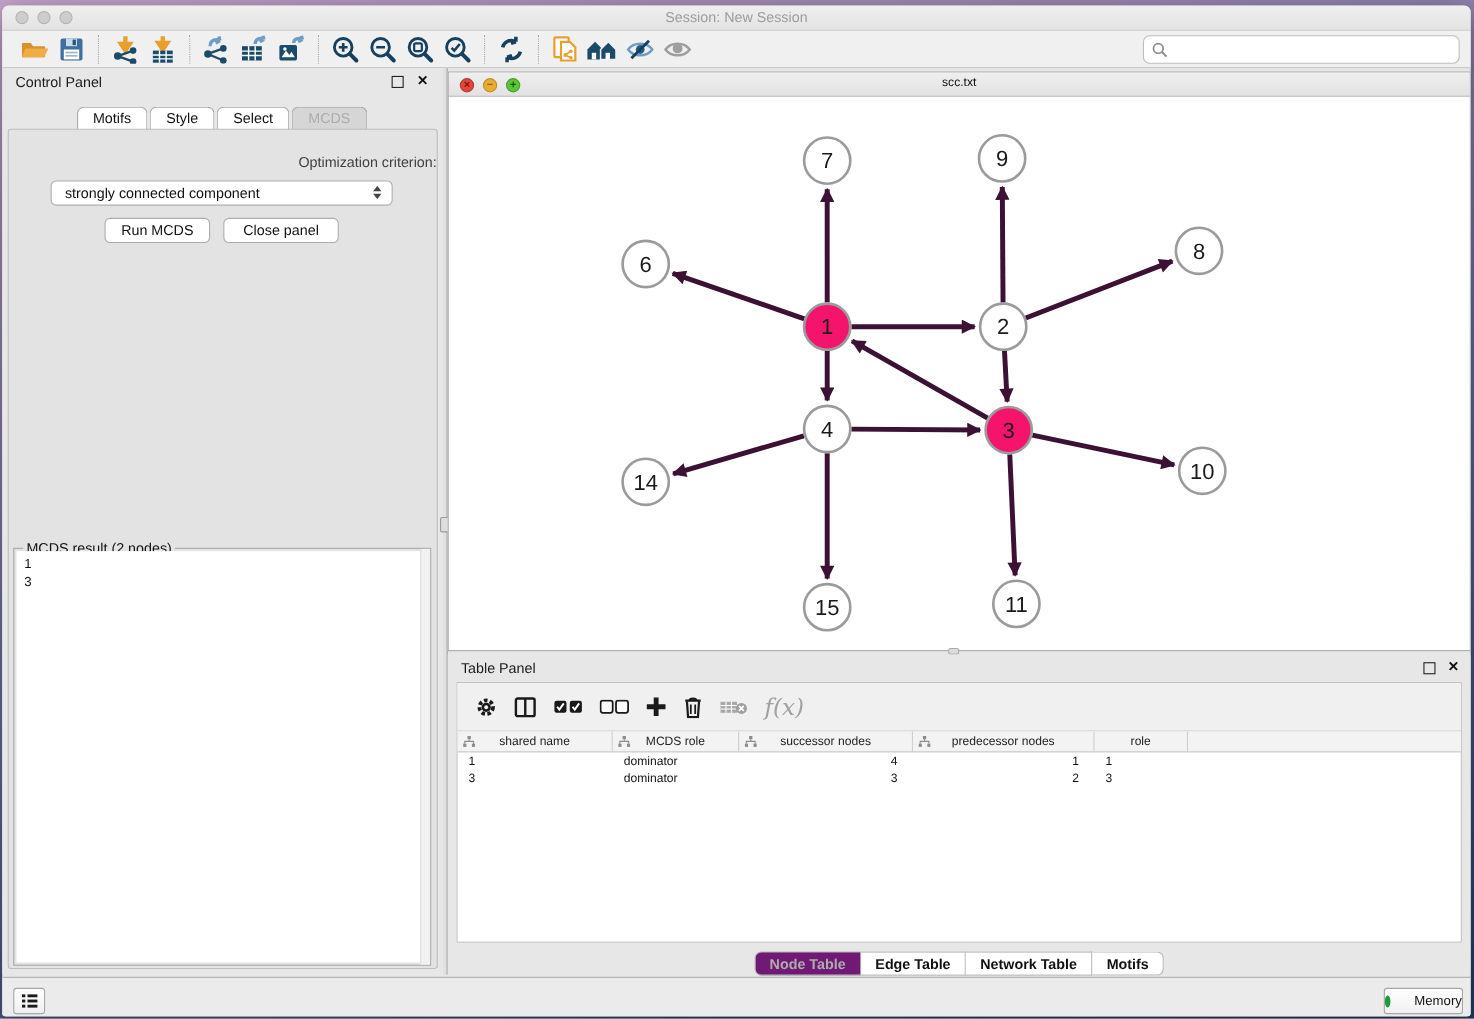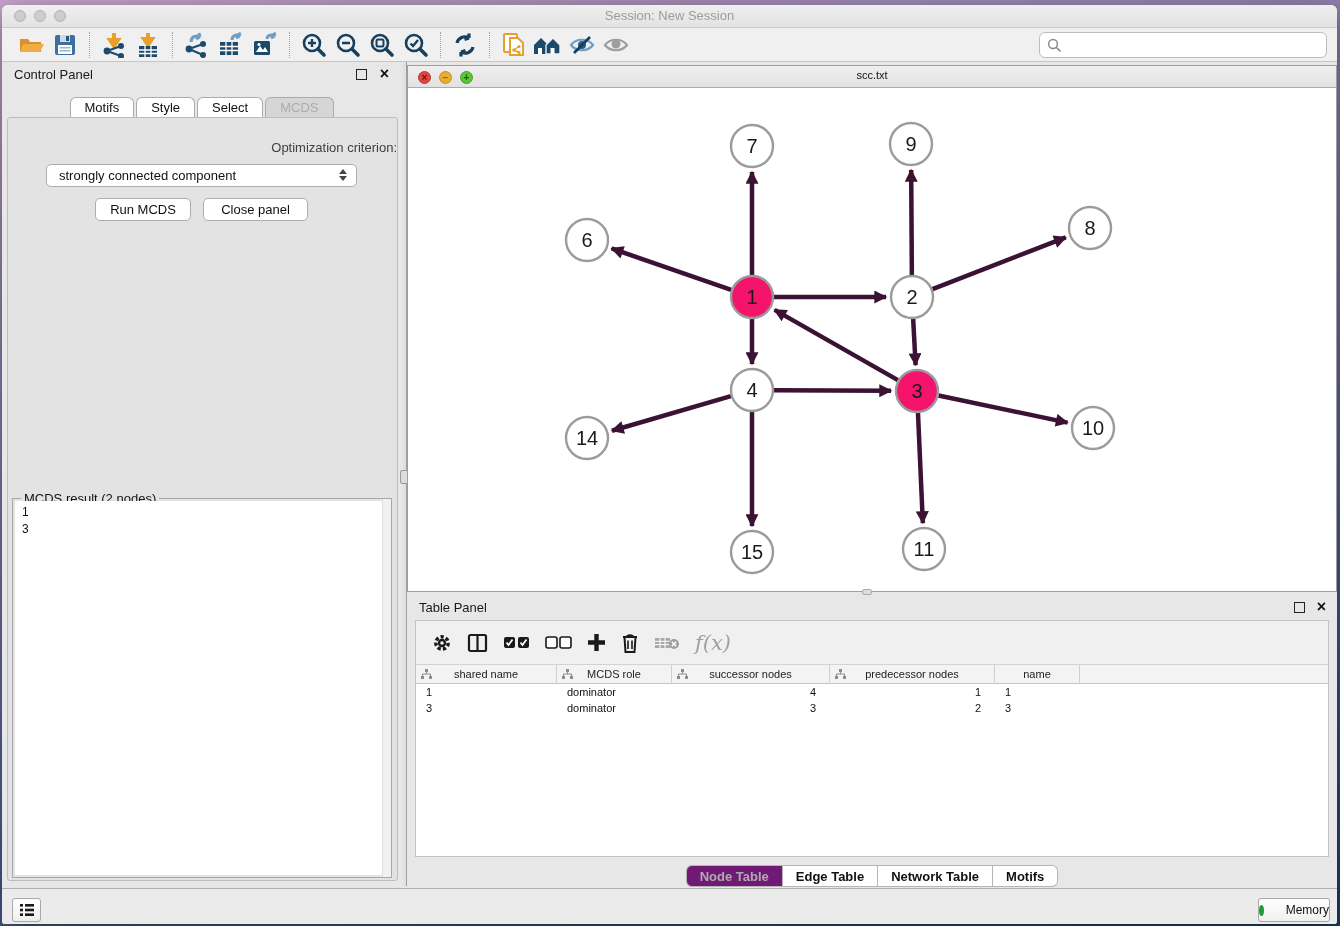--- a/index.html
+++ b/index.html
@@ -405,21 +405,21 @@
               <rect x="0" y="7" width="3" height="3" fill="#8C8C8C"></rect>
               <rect x="8" y="7" width="3" height="3" fill="#8C8C8C"></rect>
               <path d="M5.5 3 V5 M1.5 7 V5 H9.5 V7" stroke="#8C8C8C" fill="none"></path>
             </svg><span>successor nodes</span></div>
           <div class="th" style="width: 165px;"><svg class="tree-ic" width="11" height="11" viewBox="0 0 11 11">
               <rect x="4" y="0" width="3" height="3" fill="#8C8C8C"></rect>
               <rect x="0" y="7" width="3" height="3" fill="#8C8C8C"></rect>
               <rect x="8" y="7" width="3" height="3" fill="#8C8C8C"></rect>
               <path d="M5.5 3 V5 M1.5 7 V5 H9.5 V7" stroke="#8C8C8C" fill="none"></path>
             </svg><span>predecessor nodes</span></div>
-          <div class="th" style="width: 85px;"><span>name</span></div>
+          <div class="th" style="width: 85px;"><span>role</span></div>
         </div>
       <div class="trows" id="trows">
           <div class="trow">
             <div class="td" style="width: 141px; text-align: left; padding: 0px 0px 0px 10px;">1</div>
             <div class="td" style="width: 115px; text-align: left; padding: 0px 0px 0px 10px;">dominator</div>
             <div class="td" style="width: 158px; text-align: right; padding: 0px 14px 0px 0px;">4</div>
             <div class="td" style="width: 165px; text-align: right; padding: 0px 14px 0px 0px;">1</div>
             <div class="td" style="width: 85px; text-align: left; padding: 0px 0px 0px 10px;">1</div>
           </div>
           <div class="trow">

